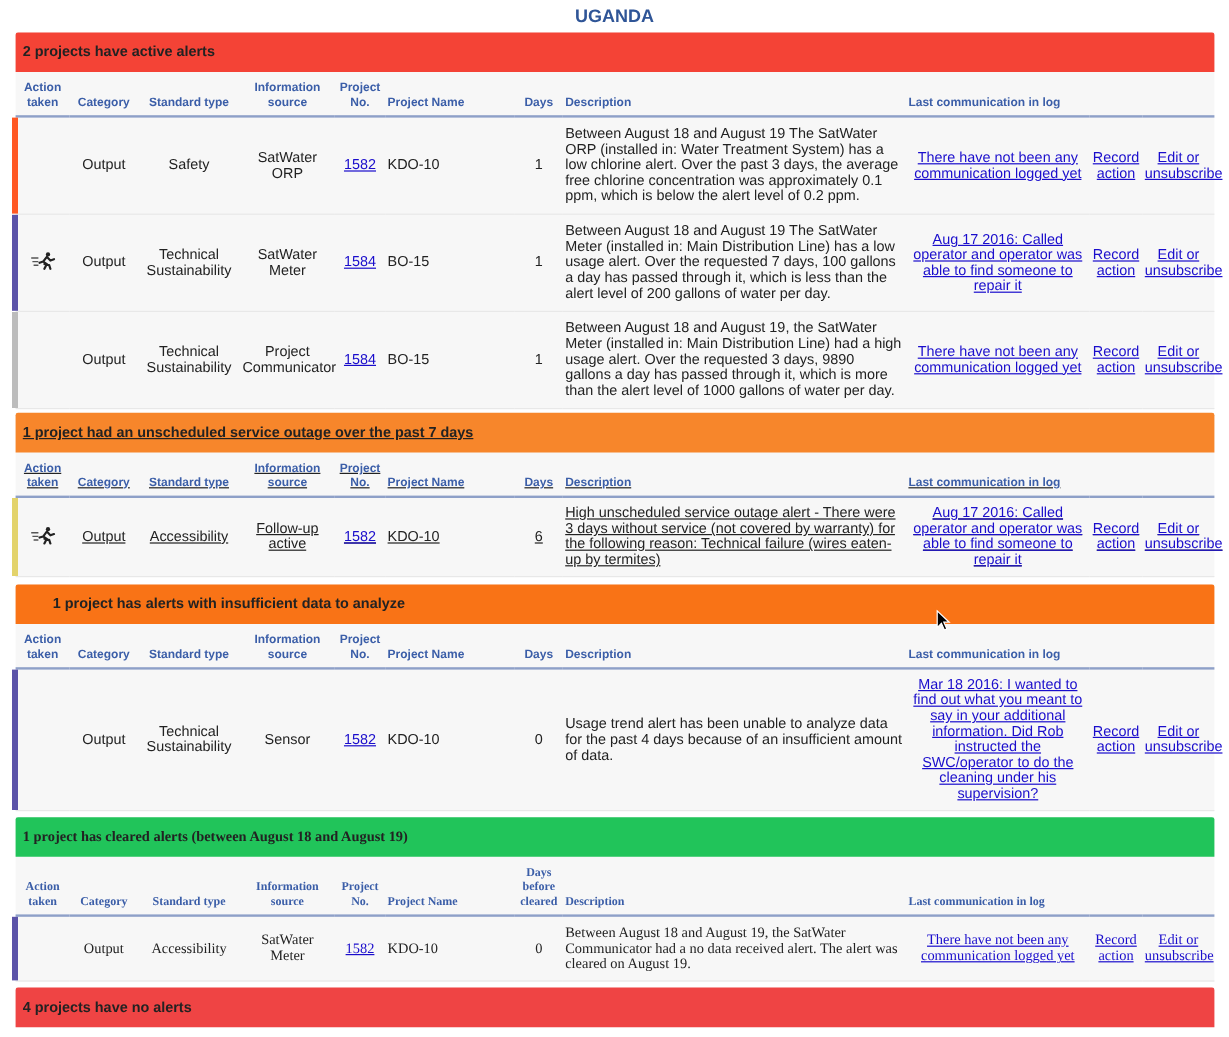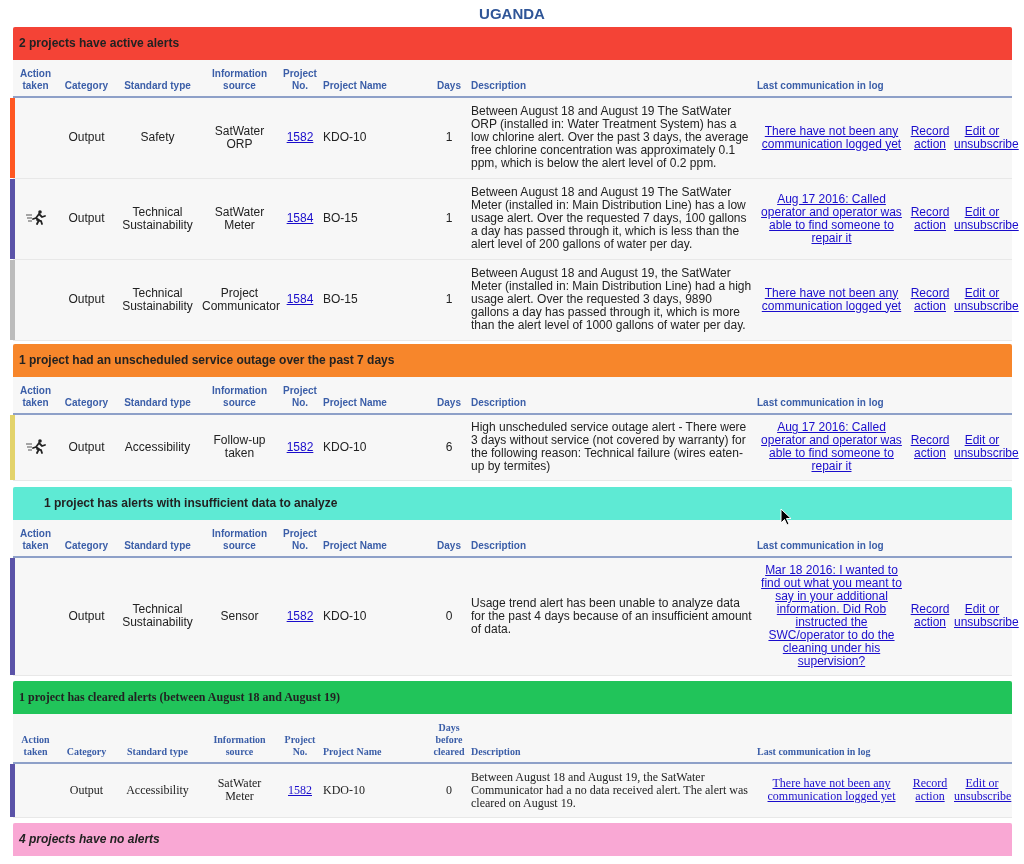--- a/index.html
+++ b/index.html
@@ -2,23 +2,23 @@
 <html><head>
 <meta charset="utf-8">
 <style>
   html, body { margin: 0; padding: 0; background: #ffffff; }
   body { width: 1024px; height: 864px; overflow: hidden; font-family: "Liberation Sans", sans-serif; font-size: 12px; color: #222; position: relative; }
   .title { position: absolute; top: 5px; left: 0; width: 1024px; text-align: center; font-weight: bold; font-size: 15px; color: #2f5597; }
   .section { position: absolute; left: 13px; width: 999px; background: #f7f7f7; }
   .section-header { height: 33px; line-height: 33px; padding-left: 6px; font-weight: bold; font-size: 12px; color: #222; border-radius: 2px 2px 0 0; }
   .hdr-red { background: #f44336; }
   .hdr-orange { background: #f7862b; }
-  .hdr-yellow { background: #5eead4; padding-left: 31px; }
+  .hdr-yellow { background: #f97316; padding-left: 31px; }
   .hdr-green { background: #21c45a; }
-  .hdr-gray { background: #f9a8d4; font-style: italic; }
+  .hdr-gray { background: #ef4444; }
   table { border-collapse: collapse; width: 999px; table-layout: fixed; }
   th { color: #3b5ea8; font-weight: bold; font-size: 10px; line-height: 12px; padding: 8px 2px 4px 2px; vertical-align: bottom; border-bottom: 2px solid #8ea0c8; }
   td { font-size: 12px; line-height: 13px; padding: 6px 2px; vertical-align: middle; border-bottom: 1px solid #e8e8e8; }
   .c { text-align: center; }
   .l { text-align: left; }
   a, .link { color: #1a0dcc; text-decoration: underline; cursor: pointer; }
   td.first { position: relative; }
   td.first .bar { position: absolute; left: -3px; top: 0; bottom: 0; width: 5px; }
   .bar-red { background: #ff5722; }
   .bar-purple { background: #5b53a8; }
@@ -108,21 +108,21 @@
         <td class="c">1</td>
         <td class="l">Between August 18 and August 19, the SatWater Meter (installed in: Main Distribution Line) had a high usage alert. Over the requested 3 days, 9890 gallons a day has passed through it, which is more than the alert level of 1000 gallons of water per day.</td>
         <td class="c"><a>There have not been any communication logged yet</a></td>
         <td class="c"><a>Record action</a></td>
         <td class="c"><a>Edit or unsubscribe</a></td>
       </tr>
     </tbody>
   </table>
 </div>
 
-<div class="section" style="top:344px;">
+<div class="section" style="top:344px;text-decoration:underline;">
   <div class="section-header hdr-orange">1 project had an unscheduled service outage over the past 7 days</div>
   <table>
     <colgroup>
       <col style="width:45px">
         <col style="width:57px">
         <col style="width:85px">
         <col style="width:79px">
         <col style="width:42px">
         <col style="width:108px">
         <col style="width:40px">
@@ -148,21 +148,21 @@
       <tr style="height:66px;">
         <td class="c first"><span class="bar bar-yellow"></span>
           <svg class="runner" viewBox="0 0 22 16">
               <path d="M1 6h6M2 9h5M3 12h4" stroke="#555" stroke-width="1.2"></path>
               <circle cx="15" cy="3" r="1.8" fill="#222"></circle>
               <path d="M14 5l-3 4 3 2-2 4M11 9l-3 1M14 5l3 3 3-1M12 11l4 1 1 3" stroke="#222" stroke-width="1.8" fill="none" stroke-linecap="round"></path>
             </svg>
         </td>
         <td class="c">Output</td>
         <td class="c">Accessibility</td>
-        <td class="c">Follow-up taken</td>
+        <td class="c">Follow-up active</td>
         <td class="c"><a>1582</a></td>
         <td class="l">KDO-10</td>
         <td class="c">6</td>
         <td class="l">High unscheduled service outage alert - There were 3 days without service (not covered by warranty) for the following reason: Technical failure (wires eaten-up by termites)</td>
         <td class="c"><a>Aug 17 2016: Called operator and operator was able to find someone to repair it</a></td>
         <td class="c"><a>Record action</a></td>
         <td class="c"><a>Edit or unsubscribe</a></td>
       </tr>
     </tbody>
   </table>

